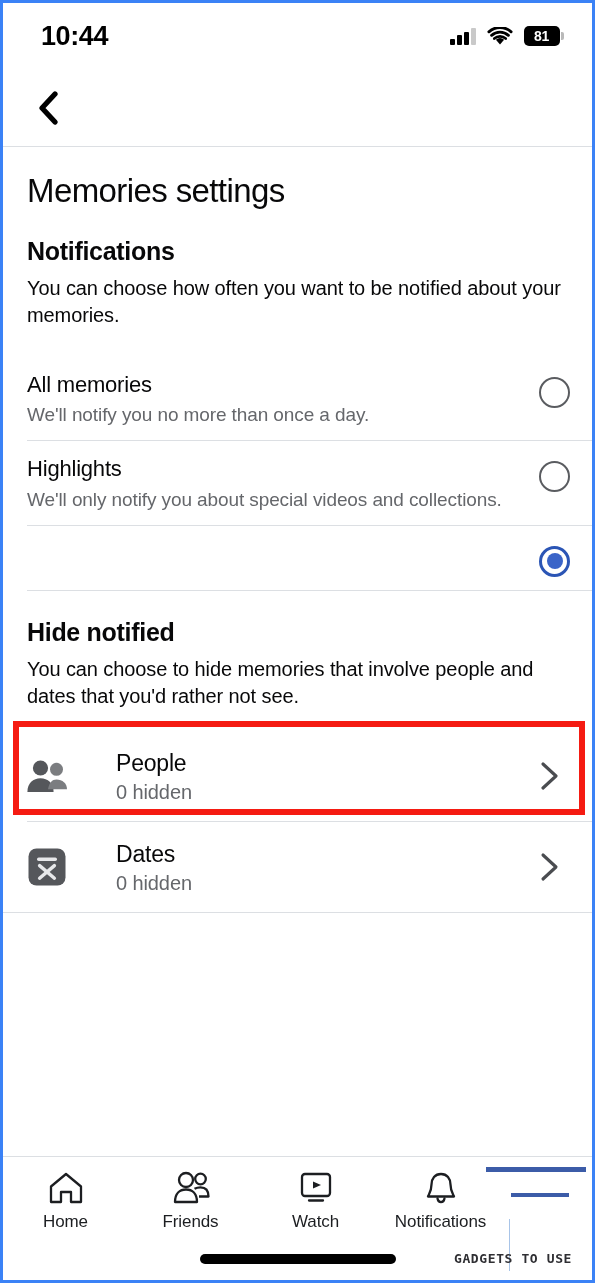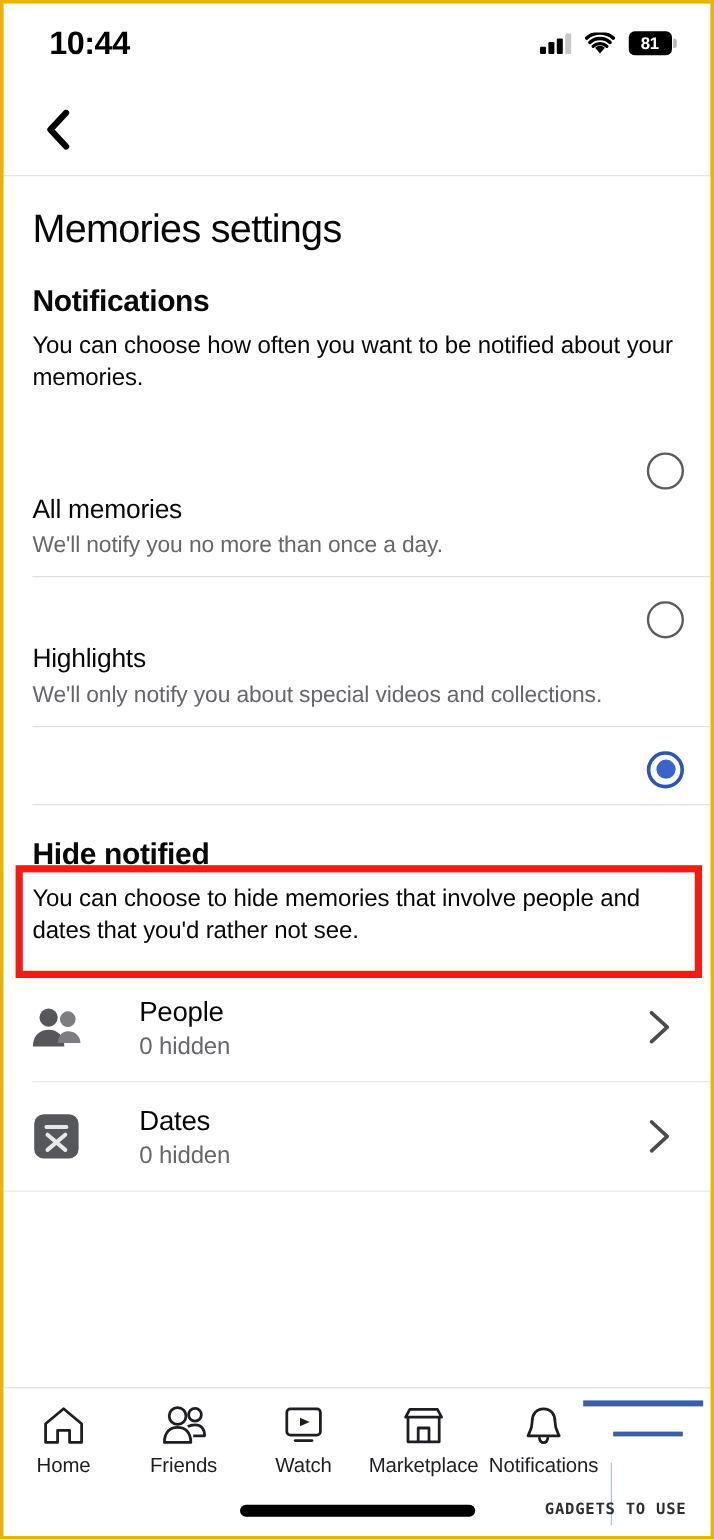--- a/index.html
+++ b/index.html
@@ -10,21 +10,21 @@
     background: #ffffff;
     font-family: "Liberation Sans", sans-serif;
     -webkit-font-smoothing: antialiased;
   }
 
   #phone {
     position: relative;
     width: 595px;
     height: 1283px;
     background: #ffffff;
-    border: 3px solid #eab308;
+    border: 3px solid #3b82f6;
     overflow: hidden;
   }
 
   
   .statusbar {
     position: absolute;
     top: 0; left: 0; right: 0;
     height: 66px;
     display: flex;
     align-items: center;
@@ -149,21 +149,20 @@
     padding: 14px 22px 13px 24px;
     min-height: 62px;
     cursor: pointer;
   }
   .option-text { flex: 1; padding-right: 14px; }
   .option-title {
     font-size: 22px;
     color: #080809;
     line-height: 1.3;
     letter-spacing: -0.2px;
-    margin-top: 40px;
   }
   .option-sub {
     font-size: 19px;
     color: #65676b;
     line-height: 1.32;
     margin-top: 3px;
     letter-spacing: -0.1px;
   }
   .radio {
     flex: 0 0 auto;
@@ -454,28 +453,20 @@
 
       <div class="tab">
         <svg width="36" height="34" viewBox="0 0 36 34">
           <rect x="4" y="3" width="28" height="22" rx="3" stroke="#1c1e21" stroke-width="2.3" fill="none"></rect>
           <path d="M15 10.5 L23 14 L15 17.5 Z" fill="#1c1e21"></path>
           <path d="M11 29.5 L25 29.5" stroke="#1c1e21" stroke-width="2.3" stroke-linecap="round"></path>
         </svg>
         <span class="tab-label">Watch</span>
       </div>
 
-      <div class="tab">
-        <svg width="36" height="34" viewBox="0 0 36 34">
-          <path d="M3 10 L6.5 3.5 L29.5 3.5 L33 10 Z" stroke="#1c1e21" stroke-width="2.3" fill="none" stroke-linejoin="round"></path>
-          <path d="M5 10 L5 30.5 L31 30.5 L31 10" stroke="#1c1e21" stroke-width="2.3" fill="none" stroke-linejoin="round"></path>
-          <path d="M13.5 30.5 L13.5 19 L22.5 19 L22.5 30.5" stroke="#1c1e21" stroke-width="2.3" fill="none" stroke-linejoin="round"></path>
-        </svg>
-        <span class="tab-label">Marketplace</span>
-      </div>
 
       <div class="tab">
         <svg width="34" height="34" viewBox="0 0 34 34">
           <path d="M17 3 C11 3 7.5 7.5 7.5 13.5 C7.5 20 5 23 4 25.5 L30 25.5 C29 23 26.5 20 26.5 13.5 C26.5 7.5 23 3 17 3 Z" stroke="#1c1e21" stroke-width="2.3" fill="none" stroke-linejoin="round"></path>
           <path d="M13.5 27.5 C14 30 15.3 31.2 17 31.2 C18.7 31.2 20 30 20.5 27.5" stroke="#1c1e21" stroke-width="2.3" fill="none" stroke-linecap="round"></path>
         </svg>
         <span class="tab-label">Notifications</span>
       </div>
 
     </div>

